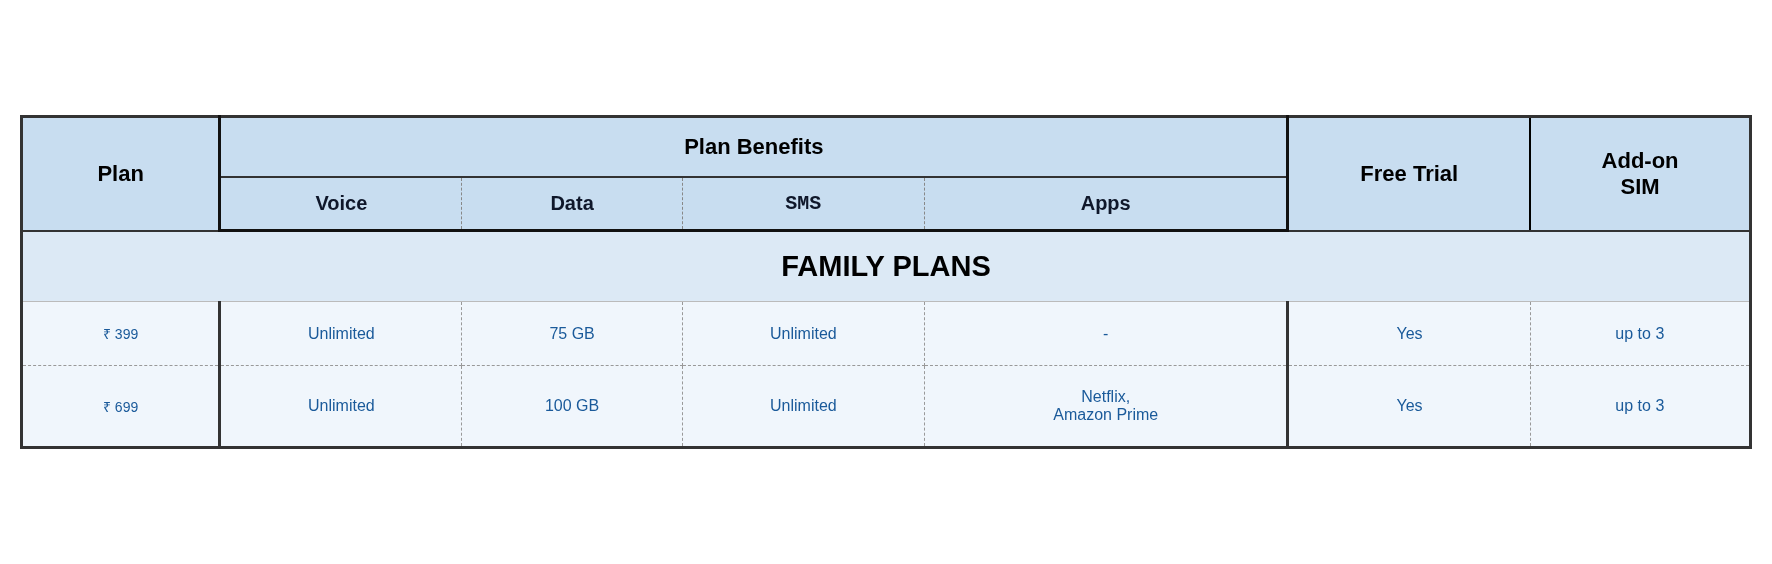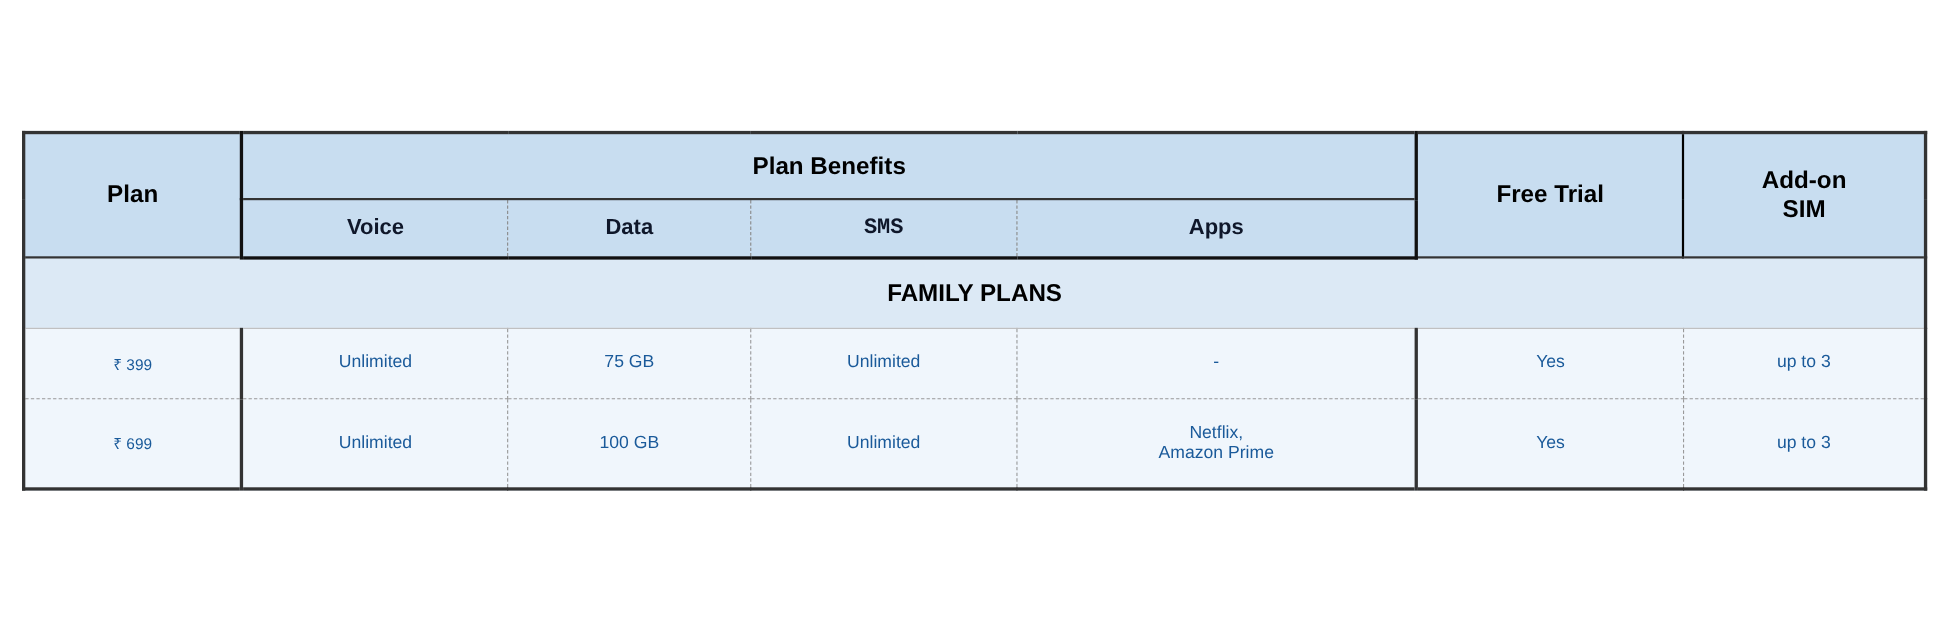--- a/index.html
+++ b/index.html
@@ -89,21 +89,21 @@
 
     .header-row-2 .th-apps {
       border-right: 3px solid #111;
       width: 330px;
     }
 
     
     .section-row td {
       background: #dce9f5;
       font-weight: bold;
-      font-size: 22px;
+      font-size: 29px;
       text-align: center;
       color: #000;
       padding: 18px 10px;
       border-bottom: 1px solid #bbb;
       border-top: 1px solid #bbb;
     }
 
     
     .data-row td {
       background: #f0f6fc;

